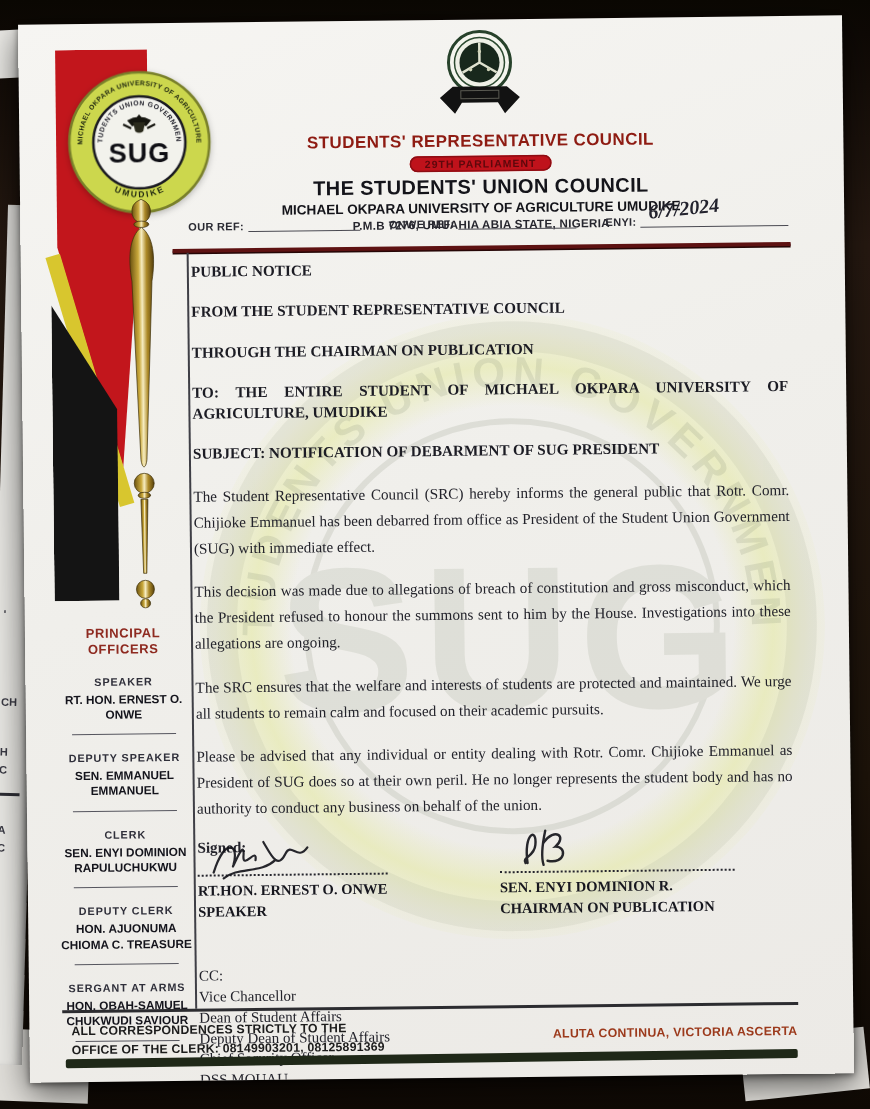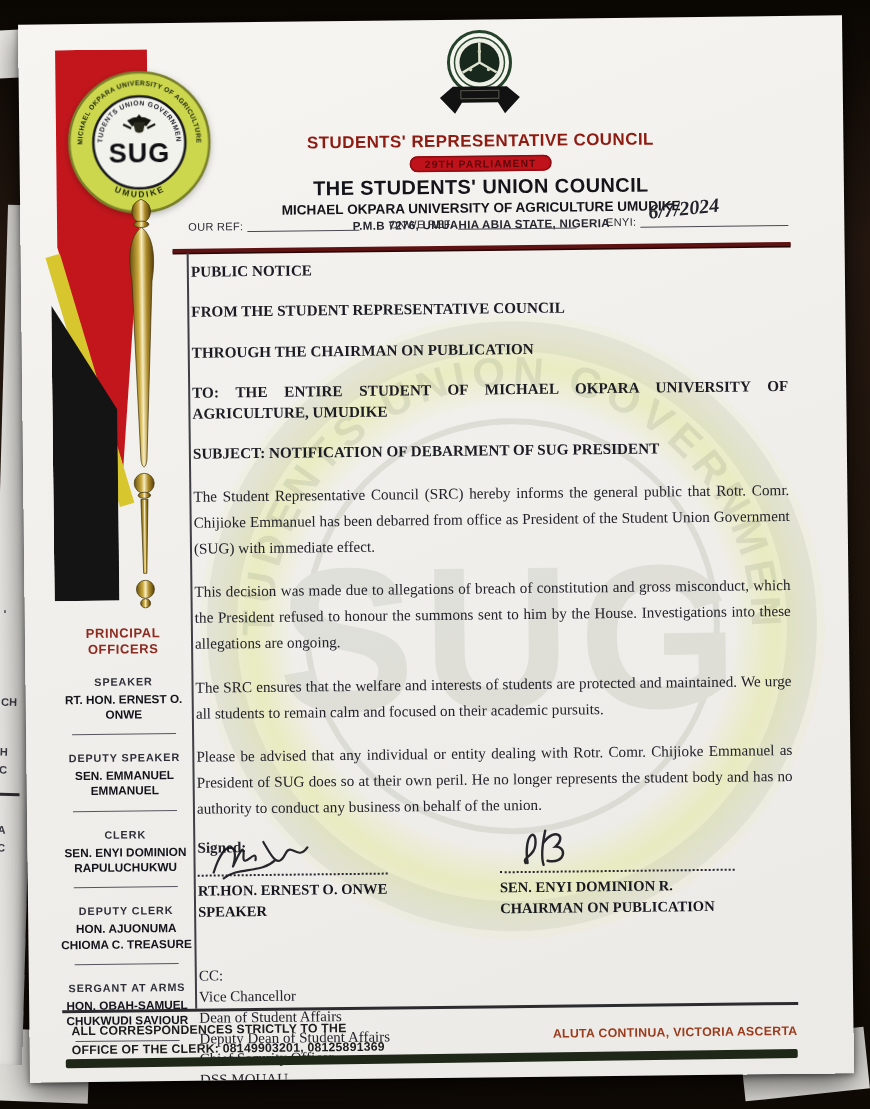--- a/index.html
+++ b/index.html
@@ -43,21 +43,21 @@
   .pill{display:inline-block;margin-top:4px;padding:2px 15px;background:#bf121b;border-radius:10px;
     box-shadow:inset 0 0 0 1.5px #8c0d13;font-size:10.5px;font-weight:800;letter-spacing:1px;color:#5e080c;}
   .uc-title{font-size:20px;font-weight:800;letter-spacing:.4px;color:#14141a;margin-top:4px;}
   .university{font-size:13.6px;font-weight:800;color:#14141a;margin-top:2px;}
   .address{font-size:11.6px;font-weight:700;color:#26262e;margin-top:2px;letter-spacing:.3px;}
 
   
   .ref-row{position:absolute;left:168px;top:196px;width:600px;display:flex;justify-content:space-between;
     align-items:flex-end;z-index:2;}
   .ref-item{display:flex;align-items:flex-end;}
-  .ref-label{font-size:11px;font-weight:400;color:#2a2a32;letter-spacing:.3px;}
+  .ref-label{font-size:11px;font-weight:700;color:#2a2a32;letter-spacing:.3px;}
   .ref-line{border-bottom:1.5px solid #4a4a52;height:13px;margin-left:4px;}
   .ref-line.w1{width:112px;}.ref-line.w2{width:118px;}.ref-line.w3{width:148px;position:relative;}
   .date-script{position:absolute;left:8px;top:-16px;font-family:"Liberation Serif",serif;font-style:italic;
     font-size:20px;font-weight:bold;color:#23232e;transform:rotate(-5deg);white-space:nowrap;}
   .rule-maroon{position:absolute;left:152px;top:226px;width:618px;height:3.5px;background:#5e1212;
     box-shadow:0 1.5px 0 #260606;z-index:2;}
   .divider-v{position:absolute;left:166px;top:230px;width:2px;height:756px;background:#3f3f46;z-index:2;}
 
   
   .flag{position:absolute;left:30px;top:26px;width:135px;height:580px;z-index:1;}

